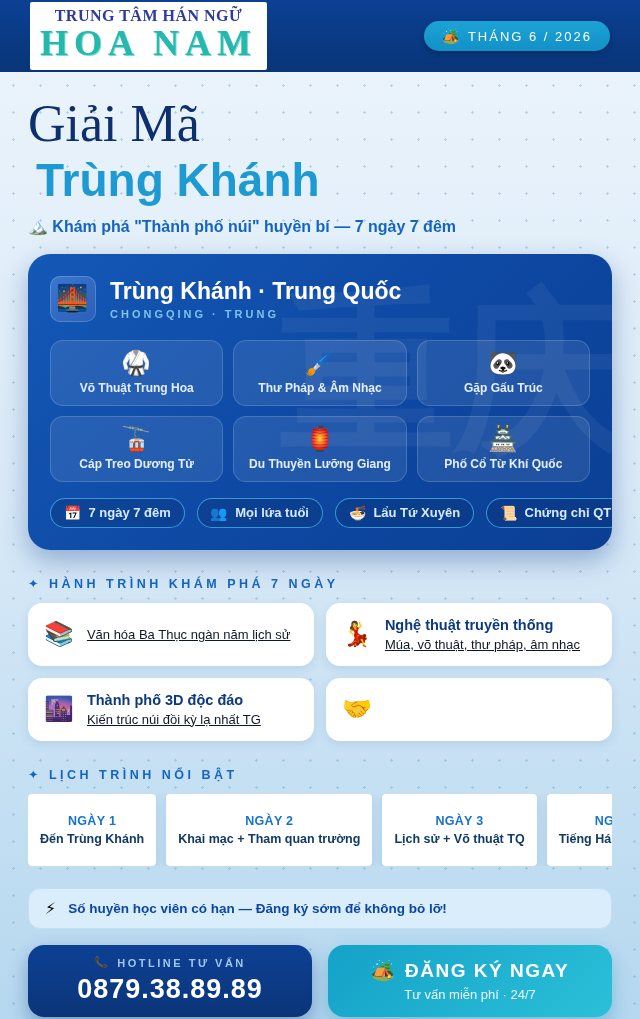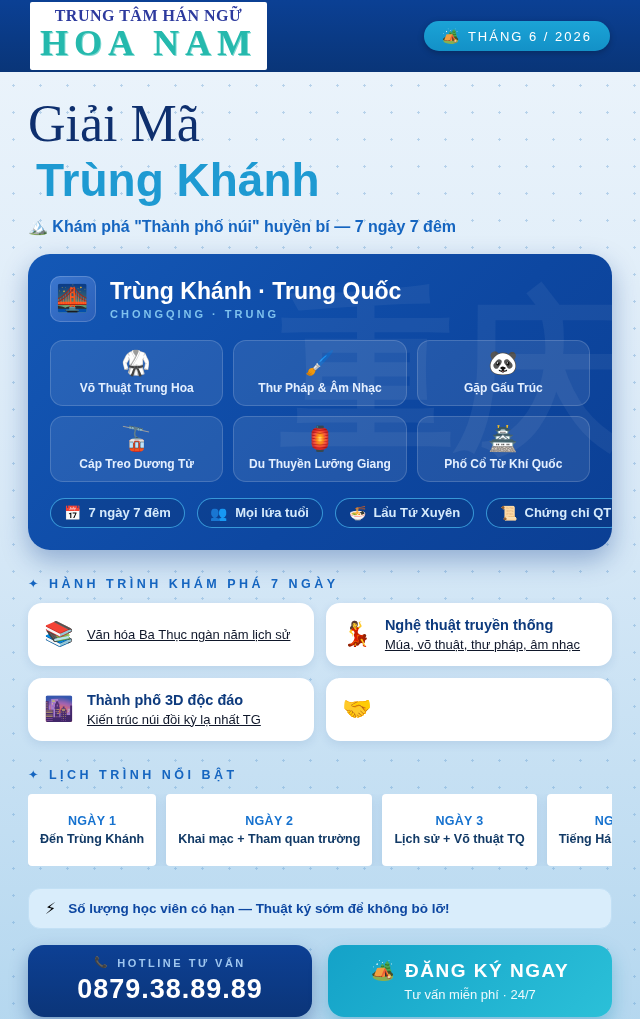--- a/index.html
+++ b/index.html
@@ -206,21 +206,21 @@
       </div>
       <div class="day-card">
         <div class="day-title">NGÀY 4</div>
         <div class="day-desc">Tiếng Hán + Múa TQ</div>
       </div>
 
     </div>
 
     <div class="alert">
       <span class="ico">⚡</span>
-      <span class="txt">Số lượng học viên có hạn — Thuật ký sớm để không bỏ lỡ!</span>
+      <span class="txt">Số huyền học viên có hạn — Đăng ký sớm để không bỏ lỡ!</span>
     </div>
 
     <div class="cta-row">
       <div class="cta cta-hotline">
         <div class="label">
           <span>📞</span>
           <span>HOTLINE TƯ VẤN</span>
         </div>
         <div class="number">0879.38.89.89</div>
       </div>

